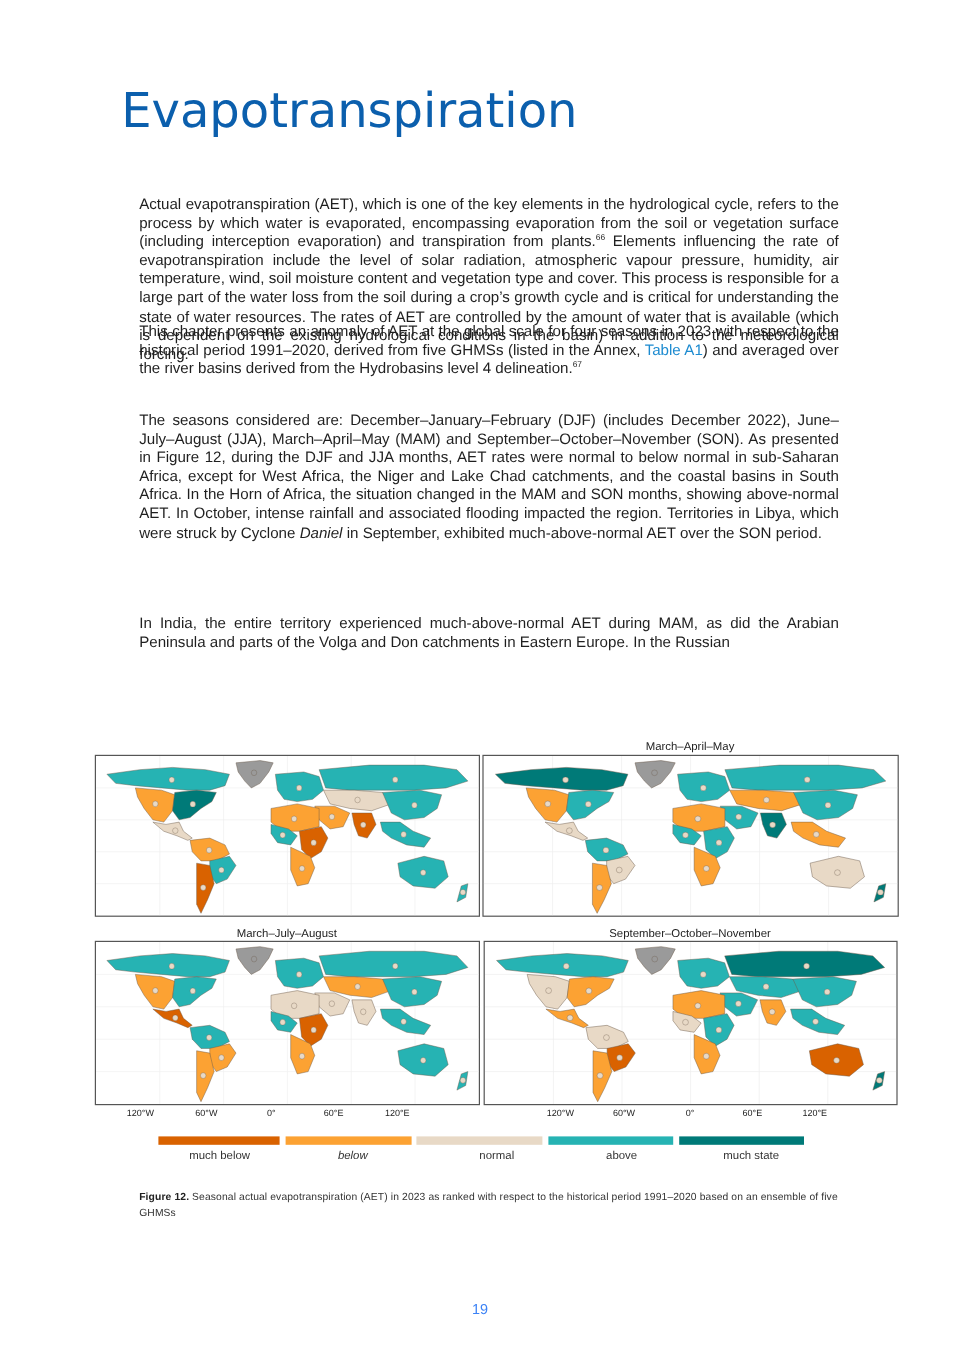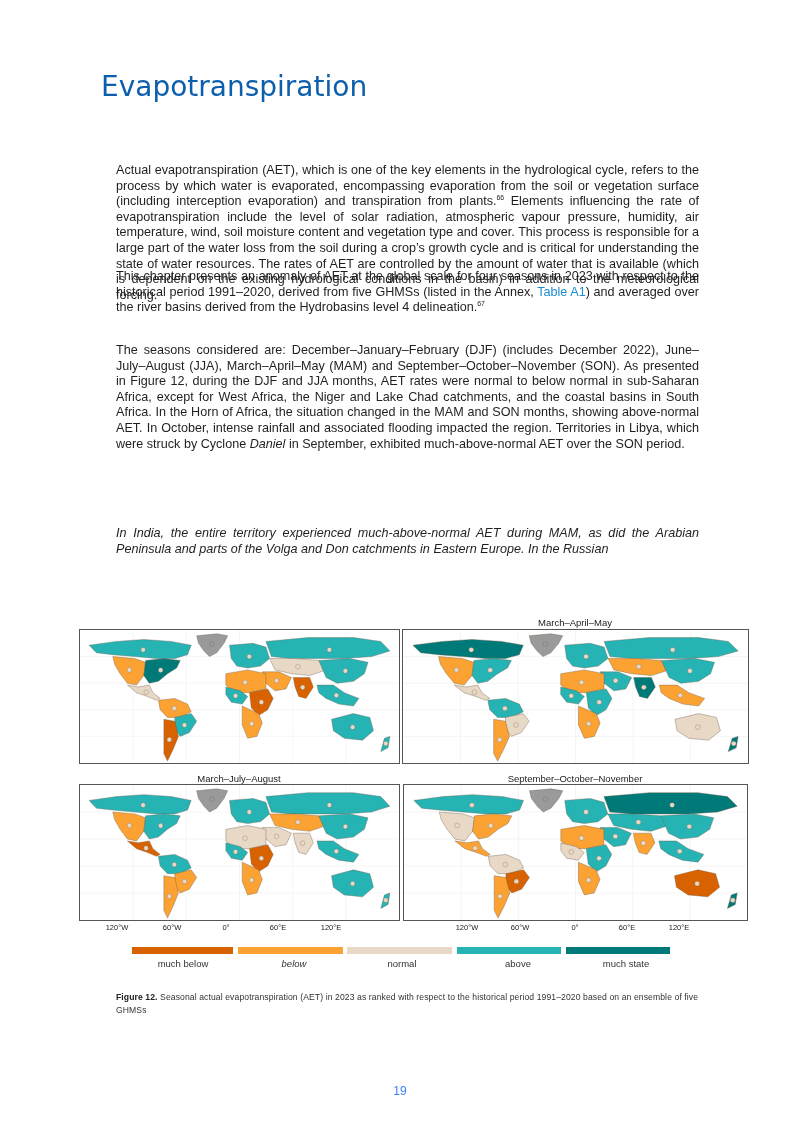--- a/index.html
+++ b/index.html
@@ -1,27 +1,27 @@
 <!DOCTYPE html>
 <html><head>
 <meta charset="utf-8">
 <style>
   html, body { margin: 0; padding: 0; background: #ffffff; }
   body { width: 800px; height: 1131px; position: relative; overflow: hidden;
          font-family: "Liberation Sans", sans-serif; color: #1f1f1f; }
   .title { position: absolute; left: 101px; top: 70px; font-family: "DejaVu Sans", sans-serif;
-           font-size: 28px; color: #0b5fad; font-weight: normal; letter-spacing: 0px; margin: 0; }
+           font-size: 40px; color: #0b5fad; font-weight: normal; letter-spacing: 0px; margin: 0; }
   .para { position: absolute; left: 116px; width: 583px; font-size: 12.6px; line-height: 15.6px;
           text-align: justify; margin: 0; color: #1f1f1f; }
   .para sup { font-size: 7px; vertical-align: super; line-height: 0; }
   .link { color: #1d8bd0; }
   #p1 { top: 163px; }
   #p2 { top: 269px; }
   #p3 { top: 343px; }
-  #p4 { top: 526px; font-style: italic; }
+  #p4 { top: 512px; }
   .map-title { position: absolute; font-size: 9.5px; color: #222; text-align: center; }
   .map-frame { position: absolute; border: 1px solid #555; background: #fff; overflow: hidden; }
   .map-frame svg { display: block; width: 100%; height: 100%; }
   .axis-label { position: absolute; font-size: 7.5px; color: #222; transform: translateX(-50%); }
   .legend-bar { position: absolute; top: 947px; height: 7px; }
   .legend-label { position: absolute; top: 958px; font-size: 9.5px; color: #333; transform: translateX(-50%); white-space: nowrap; }
   .caption { position: absolute; left: 116px; top: 991px; width: 600px; font-size: 8.6px; line-height: 13px; color: #333; letter-spacing: 0.1px; }
   .caption b { font-weight: bold; color: #222; margin-top: 40px; }
   .page-num { position: absolute; left: 0; width: 800px; top: 1084px; text-align: center; font-size: 12px; color: #3b82f6; }
 </style>
@@ -279,19 +279,19 @@
 <div class="axis-label" style="left:679px; top:923px;">120°E</div>
 
 <div class="legend-bar" style="left: 132px; width: 101px; background: rgb(217, 98, 0);"></div>
 <div class="legend-bar" style="left: 238px; width: 105px; background: rgb(252, 162, 51);"></div>
 <div class="legend-bar" style="left: 347px; width: 105px; background: rgb(232, 217, 198);"></div>
 <div class="legend-bar" style="left: 457px; width: 104px; background: rgb(38, 179, 179);"></div>
 <div class="legend-bar" style="left: 566px; width: 104px; background: rgb(0, 122, 120);"></div>
 
 <div class="legend-label" style="left:183px;">much below</div>
 <div class="legend-label" style="left:294px;font-style:italic;">below</div>
-<div class="legend-label" style="left:402px;">normal</div>
+<div class="legend-label" style="left:414px;">normal</div>
 <div class="legend-label" style="left:518px;">above</div>
 <div class="legend-label" style="left:626px;">much state</div>
 
 <div class="caption"><b>Figure 12.</b><span> Seasonal actual evapotranspiration (AET) in 2023 as ranked with respect to the historical period 1991–2020 based on an ensemble of five GHMSs</span></div>
 
 <div class="page-num">19</div>
 
 </body></html>

